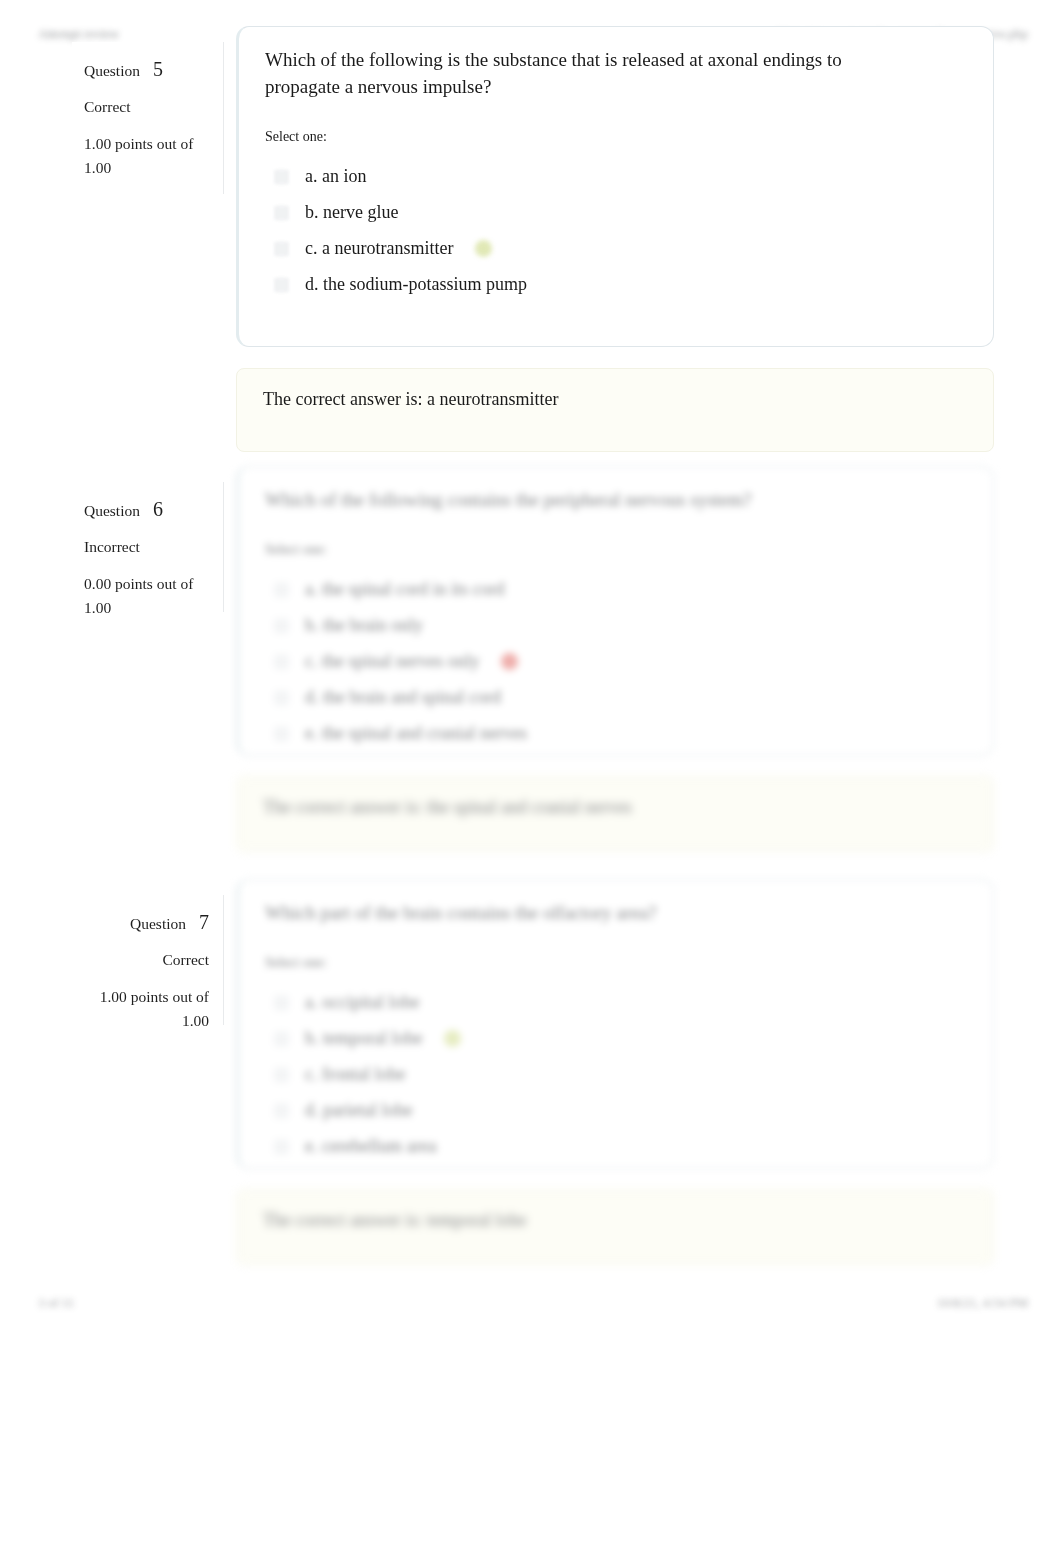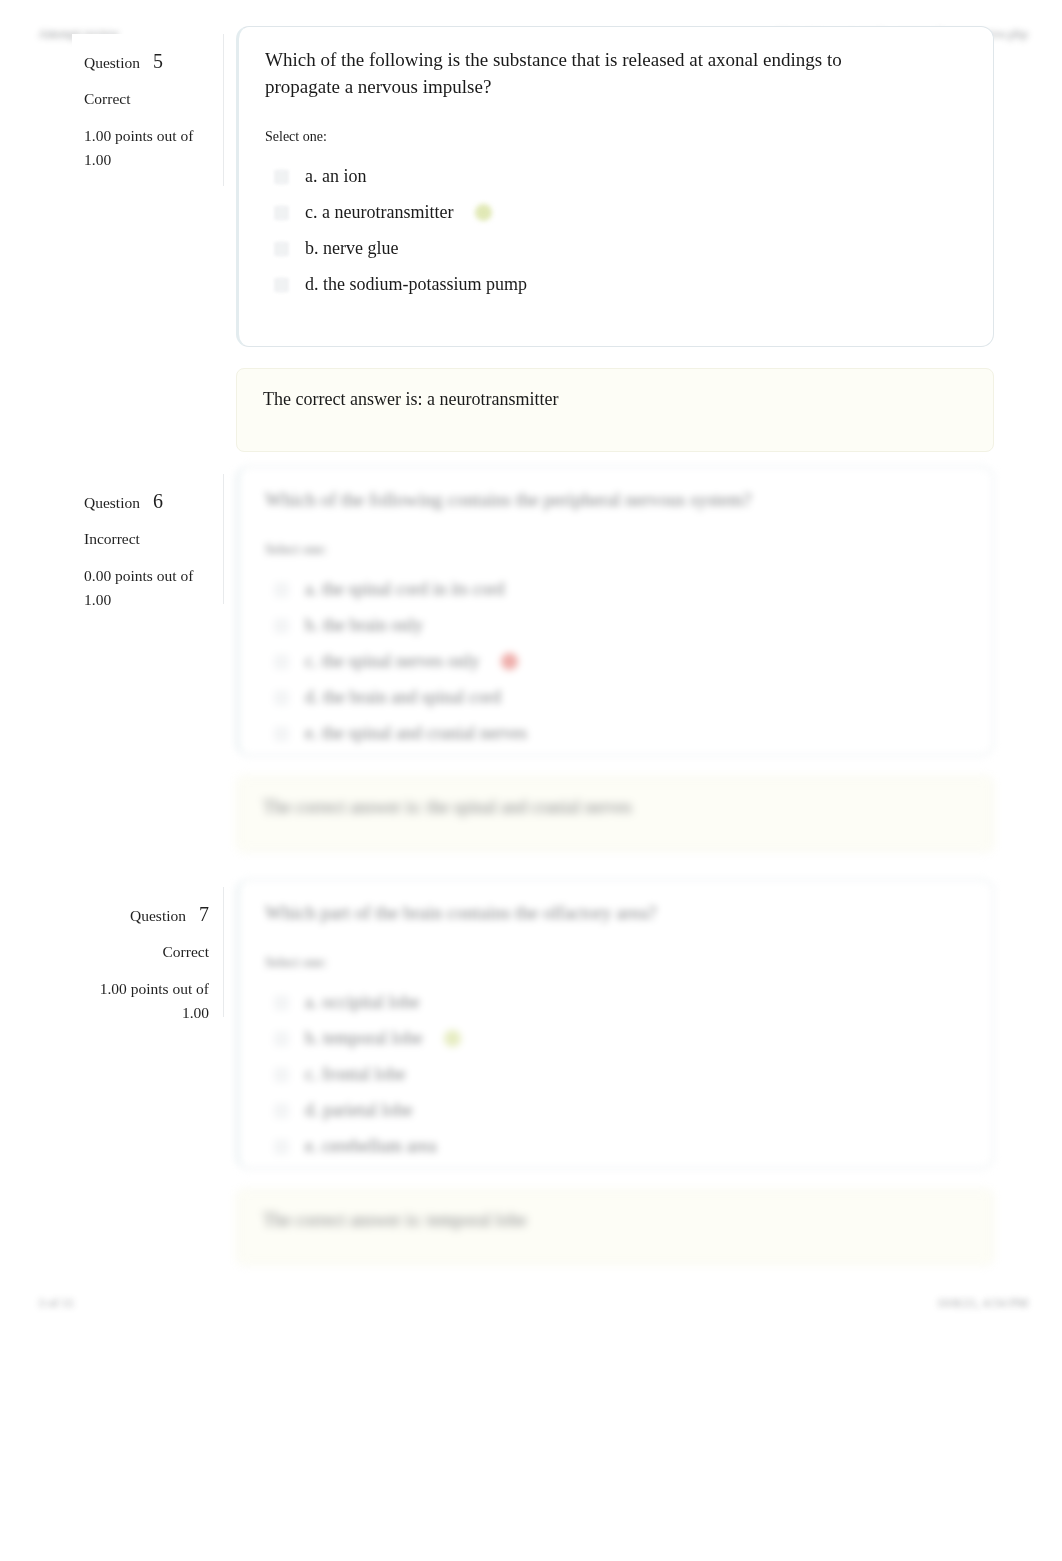--- a/index.html
+++ b/index.html
@@ -47,21 +47,21 @@
 
   
   .question {
     position: absolute;
     left: 72px;
     width: 922px;
   }
   .q-info {
     position: absolute;
     left: 0;
-    top: 8px;
+    top: 16px;
     width: 152px;
     background: #ffffff;
     border-right: 1px solid #e8eaec;
     padding: 14px 14px 16px 12px;
     box-sizing: border-box;
   }
   .q-info-row {
     font-size: 15.5px;
     line-height: 1.35;
     color: #1f1f1f;
@@ -217,27 +217,27 @@
     <p class="select-one">Select one:</p>
     <ul class="answers">
 
       <li class="answer">
         <span class="radio"></span>
         <span class="ans-label">a. an ion</span>
       </li>
 
       <li class="answer">
         <span class="radio"></span>
+        <span class="ans-label">b. nerve glue</span>
+      </li>
+
+      <li class="answer">
+        <span class="radio"></span>
         <span class="ans-label">c. a neurotransmitter</span>
         <span class="mark correct"></span>
-      </li>
-
-      <li class="answer">
-        <span class="radio"></span>
-        <span class="ans-label">b. nerve glue</span>
       </li>
 
       <li class="answer">
         <span class="radio"></span>
         <span class="ans-label">d. the sodium-potassium pump</span>
       </li>
 
 
     </ul>
   </div>

